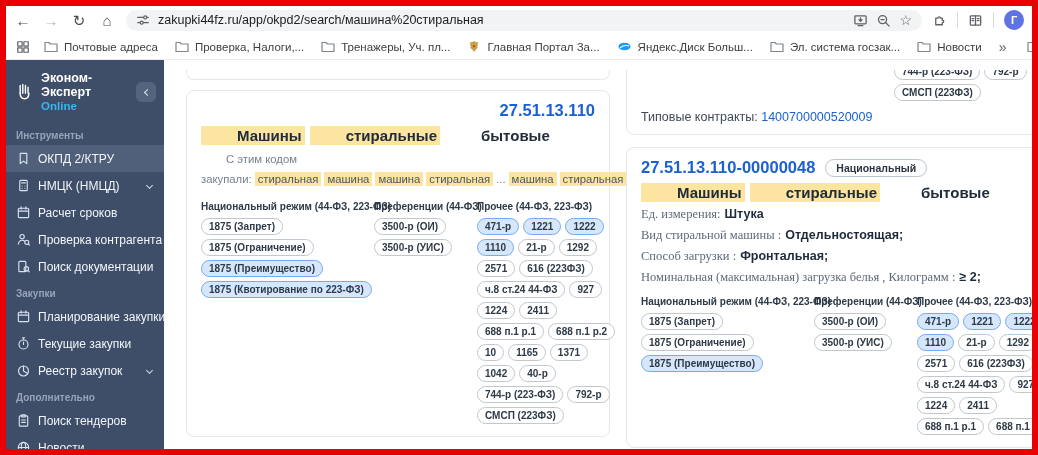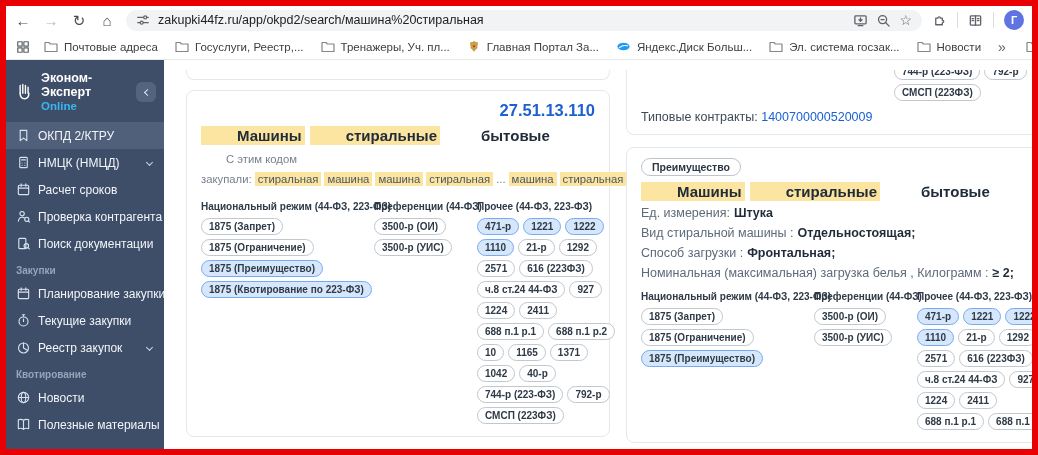--- a/index.html
+++ b/index.html
@@ -68,21 +68,21 @@
   .chip-blue { border-color:#77abef; background:#d6e7fc; }
   .blue-link { color:#1b61d1; cursor:pointer; text-decoration:none; font-size:12.5px; }
   
   .card-partial { border-top:none; border-radius:0 0 8px 8px; padding:0 14px 10px 14px; overflow:hidden; }
   .partial-clip { margin-left:auto; width:150px; overflow:hidden; }
   .partial-clip .chips { margin-top:-7px; }
   .contracts-line { margin-top:9px; font-size:12.5px; color:#3f4a57; }
   .props { margin-top:4px; }
   .prop { font-size:12.5px; color:#5d6a79; margin-top:6px; }
   .prop b { color:#1f2b3a; }
-  .prop .plabel { margin-right:4px; }
+  .prop .plabel { margin-right:4px;font-family:Liberation Serif, serif; }
   svg.si { stroke:#d9e2ef; fill:none; stroke-width:1.2; stroke-linecap:round; stroke-linejoin:round; }
   svg.ti { stroke:#5f6368; fill:none; stroke-width:1.4; stroke-linecap:round; stroke-linejoin:round; }
   svg.fo { stroke:#80868b; fill:none; stroke-width:1.2; stroke-linejoin:round; }
 </style>
 </head>
 <body>
 
 <div class="chrome">
   <span class="nav-ic">←</span>
   <span class="nav-ic disabled">→</span>
@@ -140,21 +140,21 @@
   <span class="bm-item">
     <svg class="fo" width="14" height="13" viewBox="0 0 14 13">
         <path d="M1 2.5h4l1.4 1.5H13v7.5H1z"></path>
       </svg>
     <span>Почтовые адреса</span>
   </span>
   <span class="bm-item">
     <svg class="fo" width="14" height="13" viewBox="0 0 14 13">
         <path d="M1 2.5h4l1.4 1.5H13v7.5H1z"></path>
       </svg>
-    <span>Госуслуги, Реестр,...</span>
+    <span>Проверка, Налоги,...</span>
   </span>
   <span class="bm-item">
     <svg class="fo" width="14" height="13" viewBox="0 0 14 13">
         <path d="M1 2.5h4l1.4 1.5H13v7.5H1z"></path>
       </svg>
     <span>Тренажеры, Уч. пл...</span>
   </span>
   <span class="bm-item">
     <svg width="14" height="14" viewBox="0 0 16 16">
         <path d="M8 1.5c.9 1.1 2.3 1.6 3.9 1.3-.2 1.8.6 3-1 4.2 1.1.8 1 2.3-.4 3.1-1 .6-1.7 1.6-2.5 2.9-.8-1.3-1.5-2.3-2.5-2.9-1.4-.8-1.5-2.3-.4-3.1-1.6-1.2-.8-2.4-1-4.2 1.6.3 3-.2 3.9-1.3z" fill="#d0a13c" stroke="#8a6d1f" stroke-width="0.5"></path>
@@ -201,20 +201,21 @@
         </svg>
       <div class="brand-names">
         <div class="brand-name">Эконом-Эксперт</div>
         <div class="brand-sub">Online</div>
       </div>
       <span class="collapse-btn">
           <span class="chev-left"></span>
         </span>
     </div>
 
+    <div class="sec-title">Инструменты</div>
     <div class="side-item active">
       <svg class="si" width="15" height="15" viewBox="0 0 16 16">
           <path d="M4.5 2.5h7v11L8 10.8l-3.5 2.7z"></path>
         </svg>
       <span>ОКПД 2/КТРУ</span>
     </div>
     <div class="side-item">
       <svg class="si" width="15" height="15" viewBox="0 0 16 16">
           <rect x="4" y="2.5" width="8" height="11" rx="1"></rect>
           <path d="M6 5.2h4M6.5 8.5h.01M9.5 8.5h.01M6.5 11h.01M9.5 11h.01"></path>
@@ -264,21 +265,29 @@
     </div>
     <div class="side-item">
       <svg class="si" width="15" height="15" viewBox="0 0 16 16">
           <circle cx="8" cy="8.5" r="5.3"></circle>
           <path d="M8 8.5V3.2M8 8.5l4.6 2.6"></path>
         </svg>
       <span>Реестр закупок</span>
       <span class="chev-down"></span>
     </div>
 
-    <div class="sec-title">Квотирование</div>
+    <div class="sec-title">Дополнительно</div>
+    <div class="side-item">
+      <svg class="si" width="15" height="15" viewBox="0 0 16 16">
+          <rect x="3.5" y="3" width="9" height="11" rx="1"></rect>
+          <rect x="6" y="1.8" width="4" height="2.4" rx="0.5"></rect>
+          <path d="M6 7.5h4M6 10h4"></path>
+        </svg>
+      <span>Поиск тендеров</span>
+    </div>
     <div class="side-item">
       <svg class="si" width="15" height="15" viewBox="0 0 16 16">
           <circle cx="8" cy="8" r="5.5"></circle>
           <ellipse cx="8" cy="8" rx="2.4" ry="5.5"></ellipse>
           <path d="M2.5 8h11"></path>
         </svg>
       <span>Новости</span>
     </div>
     <div class="side-item">
       <svg class="si" width="15" height="15" viewBox="0 0 16 16">
@@ -362,21 +371,22 @@
               </div>
           </div>
           <div class="contracts-line">
             <span>Типовые контракты:</span>
             <a class="blue-link">1400700000520009</a>
           </div>
         </div>
 
         <div class="card main-card" style="margin-top:12px;">
           <div class="code-row">
-            <span class="badge">Преимущество</span>
+            <span class="code">27.51.13.110-00000048</span>
+            <span class="badge">Национальный</span>
           </div>
           <div class="title-line"><span class="hlt">Машины</span><span class="hlt">стиральные</span><span class="plain">бытовые</span></div>
           <div class="props">
             <div class="prop"><span class="plabel">Ед. измерения:</span><b>Штука</b></div>
             <div class="prop"><span class="plabel">Вид стиральной машины :</span><b>Отдельностоящая;</b></div>
             <div class="prop"><span class="plabel">Способ загрузки :</span><b>Фронтальная;</b></div>
             <div class="prop"><span class="plabel">Номинальная (максимальная) загрузка белья , Килограмм :</span><b>≥ 2;</b></div>
           </div>
           <div class="groups">
             <div class="g1">

